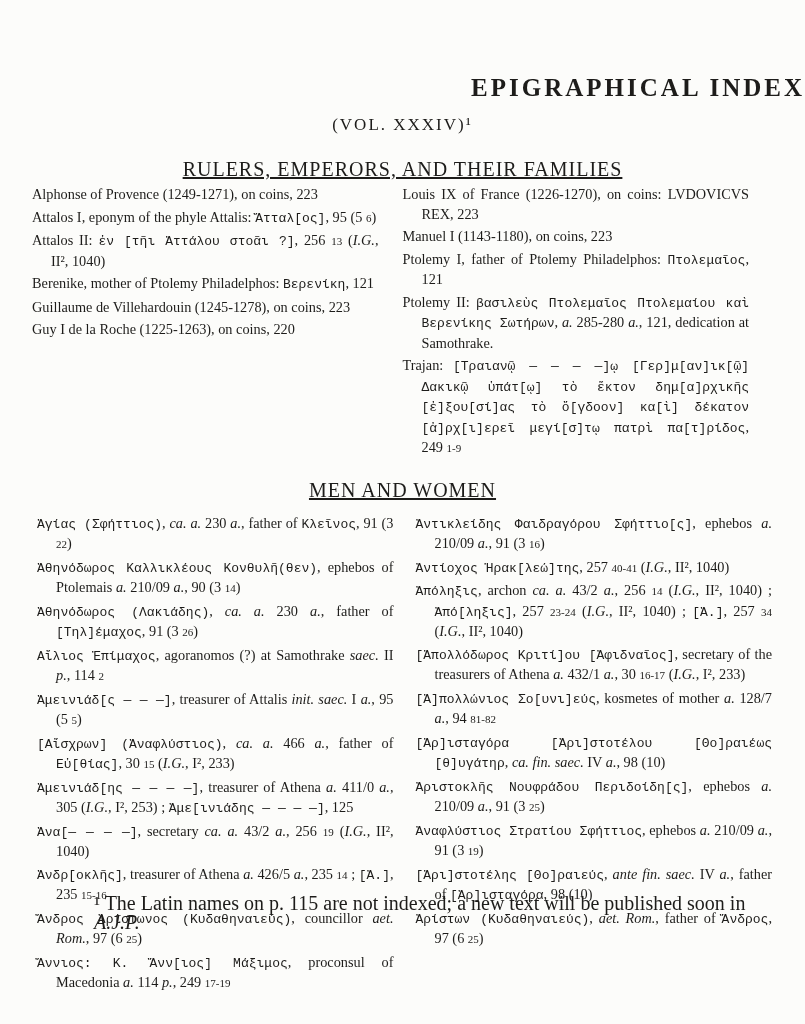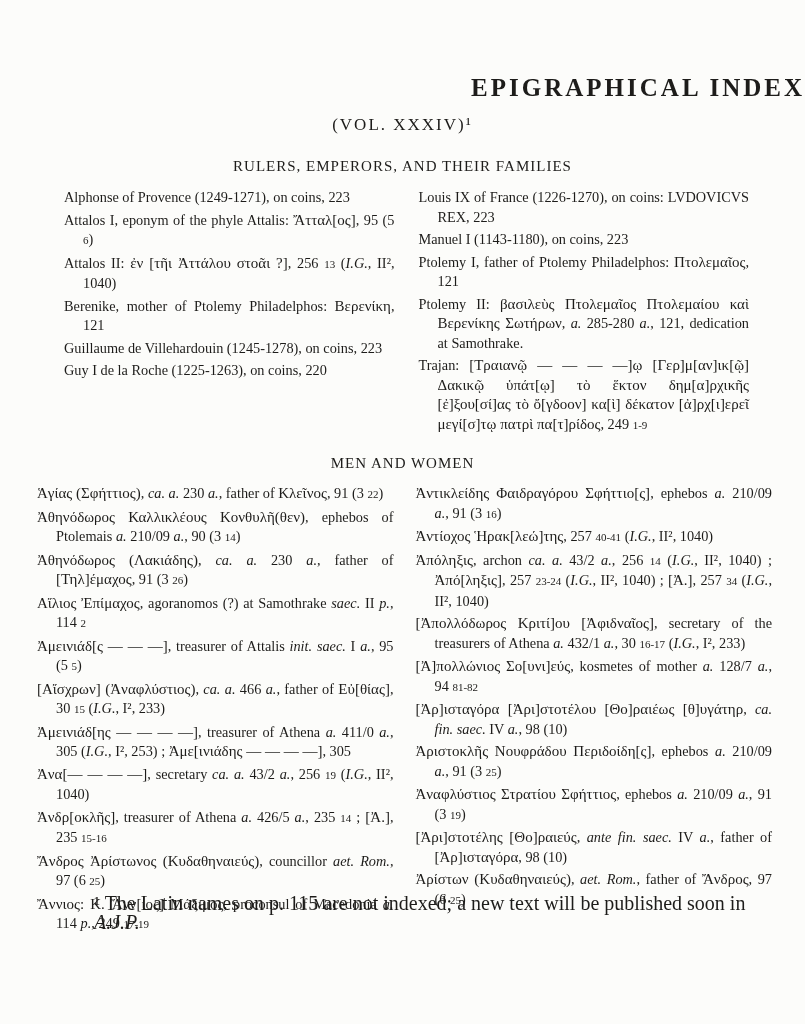--- a/index.html
+++ b/index.html
@@ -11,35 +11,35 @@
   }
   .page-title{
     margin:0;padding-top:74px;text-align:right;
     font-size:25px;font-weight:bold;letter-spacing:3px;
   }
   .page-subtitle{
     margin-top:13px;text-align:center;
     font-size:17px;letter-spacing:2px;
   }
   .section-heading{
-    text-align:center;font-size:15px;letter-spacing:1px;font-weight:normal;margin:0;
+    text-align:center;font-size:20px;letter-spacing:1px;font-weight:normal;margin:0;text-decoration:underline;
   }
   .sec-rulers .section-heading{margin-top:23px;}
   .sec-men .section-heading{margin-top:17px;}
   .columns{display:flex;}
-  .sec-rulers .columns{padding:0 56px 0 64px;column-gap:24px;margin-top:13px;}
+  .sec-rulers .columns{padding:0 56px 0 32px;column-gap:24px;margin-top:4px;}
   .sec-men .columns{padding:0 33px 0 37px;column-gap:22px;margin-top:12px;justify-content:space-between;}
   .col{flex:1;min-width:0;}
   .entry{
     font-size:14.3px;line-height:19.5px;text-align:justify;
     padding-left:19px;text-indent:-19px;margin-bottom:3px;
   }
   .seg-i{font-style:italic;}
   .seg-s{font-size:11px;}
-  .seg-g{font-family:Liberation Serif, serif;font-size:15px;}
+  .seg-g{font-family:Liberation Mono, monospace;font-size:13px;}
   .footnote{
     position:absolute;left:94px;right:58px;top:894px;
     font-size:20px;line-height:19px;
   }
 </style>
 </head>
 <body>
 
 <div class="page">
 
@@ -70,21 +70,21 @@
   <div class="sec-men">
     <h2 class="section-heading">MEN AND WOMEN</h2>
     <div class="columns">
       <div class="col">
           <div class="entry"><span class="seg-g">Ἁγίας (Σφήττιος)</span><span class="seg">, </span><span class="seg-i">ca. a.</span><span class="seg"> 230 </span><span class="seg-i">a.</span><span class="seg">, father of </span><span class="seg-g">Κλεῖνος</span><span class="seg">, 91 (3 </span><span class="seg-s">22</span><span class="seg">)</span></div>
           <div class="entry"><span class="seg-g">Ἀθηνόδωρος Καλλικλέους Κονθυλῆ(θεν)</span><span class="seg">, ephebos of Ptolemais </span><span class="seg-i">a.</span><span class="seg"> 210/09 </span><span class="seg-i">a.</span><span class="seg">, 90 (3 </span><span class="seg-s">14</span><span class="seg">)</span></div>
           <div class="entry"><span class="seg-g">Ἀθηνόδωρος (Λακιάδης)</span><span class="seg">, </span><span class="seg-i">ca. a.</span><span class="seg"> 230 </span><span class="seg-i">a.</span><span class="seg">, father of </span><span class="seg-g">[Τηλ]έμαχος</span><span class="seg">, 91 (3 </span><span class="seg-s">26</span><span class="seg">)</span></div>
           <div class="entry"><span class="seg-g">Αἴλιος Ἐπίμαχος</span><span class="seg">, agoranomos (?) at Samothrake </span><span class="seg-i">saec.</span><span class="seg"> II </span><span class="seg-i">p.</span><span class="seg">, 114 </span><span class="seg-s">2</span></div>
           <div class="entry"><span class="seg-g">Ἀμεινιάδ[ς — — —]</span><span class="seg">, treasurer of Attalis </span><span class="seg-i">init. saec.</span><span class="seg"> I </span><span class="seg-i">a.</span><span class="seg">, 95 (5 </span><span class="seg-s">5</span><span class="seg">)</span></div>
           <div class="entry"><span class="seg-g">[Αἴσχρων] (Ἀναφλύστιος)</span><span class="seg">, </span><span class="seg-i">ca. a.</span><span class="seg"> 466 </span><span class="seg-i">a.</span><span class="seg">, father of </span><span class="seg-g">Εὐ[θίας]</span><span class="seg">, 30 </span><span class="seg-s">15</span><span class="seg"> (</span><span class="seg-i">I.G.</span><span class="seg">, I², 233)</span></div>
-          <div class="entry"><span class="seg-g">Ἀμεινιάδ[ης — — — —]</span><span class="seg">, treasurer of Athena </span><span class="seg-i">a.</span><span class="seg"> 411/0 </span><span class="seg-i">a.</span><span class="seg">, 305 (</span><span class="seg-i">I.G.</span><span class="seg">, I², 253) ; </span><span class="seg-g">Ἀμε[ινιάδης — — — —]</span><span class="seg">, 305</span></div>
+          <div class="entry"><span class="seg-g">Ἀμεινιάδ[ης — — — —]</span><span class="seg">, treasurer of Athena </span><span class="seg-i">a.</span><span class="seg"> 411/0 </span><span class="seg-i">a.</span><span class="seg">, 305 (</span><span class="seg-i">I.G.</span><span class="seg">, I², 253) ; </span><span class="seg-g">Ἀμε[ινιάδης — — — —]</span><span class="seg">, 125</span></div>
           <div class="entry"><span class="seg-g">Ἀνα[— — — —]</span><span class="seg">, secretary </span><span class="seg-i">ca. a.</span><span class="seg"> 43/2 </span><span class="seg-i">a.</span><span class="seg">, 256 </span><span class="seg-s">19</span><span class="seg"> (</span><span class="seg-i">I.G.</span><span class="seg">, II², 1040)</span></div>
           <div class="entry"><span class="seg-g">Ἀνδρ[οκλῆς]</span><span class="seg">, treasurer of Athena </span><span class="seg-i">a.</span><span class="seg"> 426/5 </span><span class="seg-i">a.</span><span class="seg">, 235 </span><span class="seg-s">14</span><span class="seg"> ; </span><span class="seg-g">[Ἀ.]</span><span class="seg">, 235 </span><span class="seg-s">15-16</span></div>
           <div class="entry"><span class="seg-g">Ἄνδρος Ἀρίστωνος (Κυδαθηναιεύς)</span><span class="seg">, councillor </span><span class="seg-i">aet. Rom.</span><span class="seg">, 97 (6 </span><span class="seg-s">25</span><span class="seg">)</span></div>
           <div class="entry"><span class="seg-g">Ἄννιος: Κ. Ἄνν[ιος] Μάξιμος</span><span class="seg">, proconsul of Macedonia </span><span class="seg-i">a.</span><span class="seg"> 114 </span><span class="seg-i">p.</span><span class="seg">, 249 </span><span class="seg-s">17-19</span></div>
         </div>
       <div class="col">
           <div class="entry"><span class="seg-g">Ἀντικλείδης Φαιδραγόρου Σφήττιο[ς]</span><span class="seg">, ephebos </span><span class="seg-i">a.</span><span class="seg"> 210/09 </span><span class="seg-i">a.</span><span class="seg">, 91 (3 </span><span class="seg-s">16</span><span class="seg">)</span></div>
           <div class="entry"><span class="seg-g">Ἀντίοχος Ἡρακ[λεώ]της</span><span class="seg">, 257 </span><span class="seg-s">40-41</span><span class="seg"> (</span><span class="seg-i">I.G.</span><span class="seg">, II², 1040)</span></div>
           <div class="entry"><span class="seg-g">Ἀπόληξις</span><span class="seg">, archon </span><span class="seg-i">ca. a.</span><span class="seg"> 43/2 </span><span class="seg-i">a.</span><span class="seg">, 256 </span><span class="seg-s">14</span><span class="seg"> (</span><span class="seg-i">I.G.</span><span class="seg">, II², 1040) ; </span><span class="seg-g">Ἀπό[ληξις]</span><span class="seg">, 257 </span><span class="seg-s">23-24</span><span class="seg"> (</span><span class="seg-i">I.G.</span><span class="seg">, II², 1040) ; </span><span class="seg-g">[Ἀ.]</span><span class="seg">, 257 </span><span class="seg-s">34</span><span class="seg"> (</span><span class="seg-i">I.G.</span><span class="seg">, II², 1040)</span></div>
           <div class="entry"><span class="seg-g">[Ἀπολλόδωρος Κριτί]ου [Ἀφιδναῖος]</span><span class="seg">, secretary of the treasurers of Athena </span><span class="seg-i">a.</span><span class="seg"> 432/1 </span><span class="seg-i">a.</span><span class="seg">, 30 </span><span class="seg-s">16-17</span><span class="seg"> (</span><span class="seg-i">I.G.</span><span class="seg">, I², 233)</span></div>

